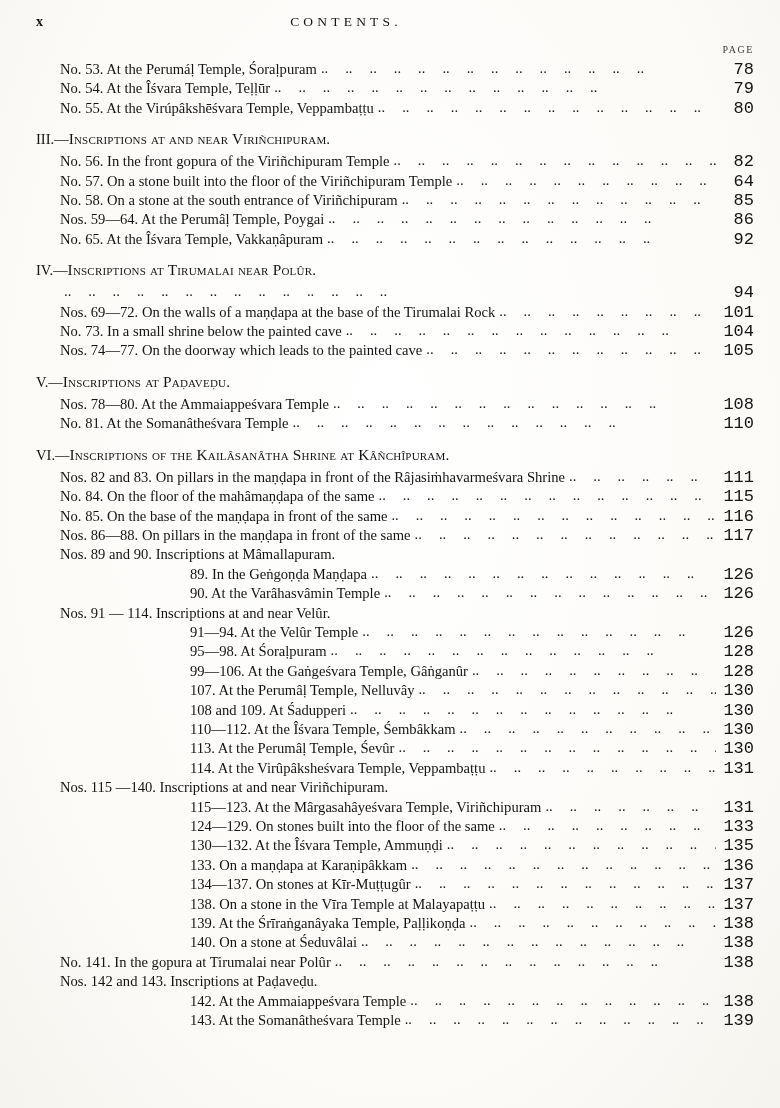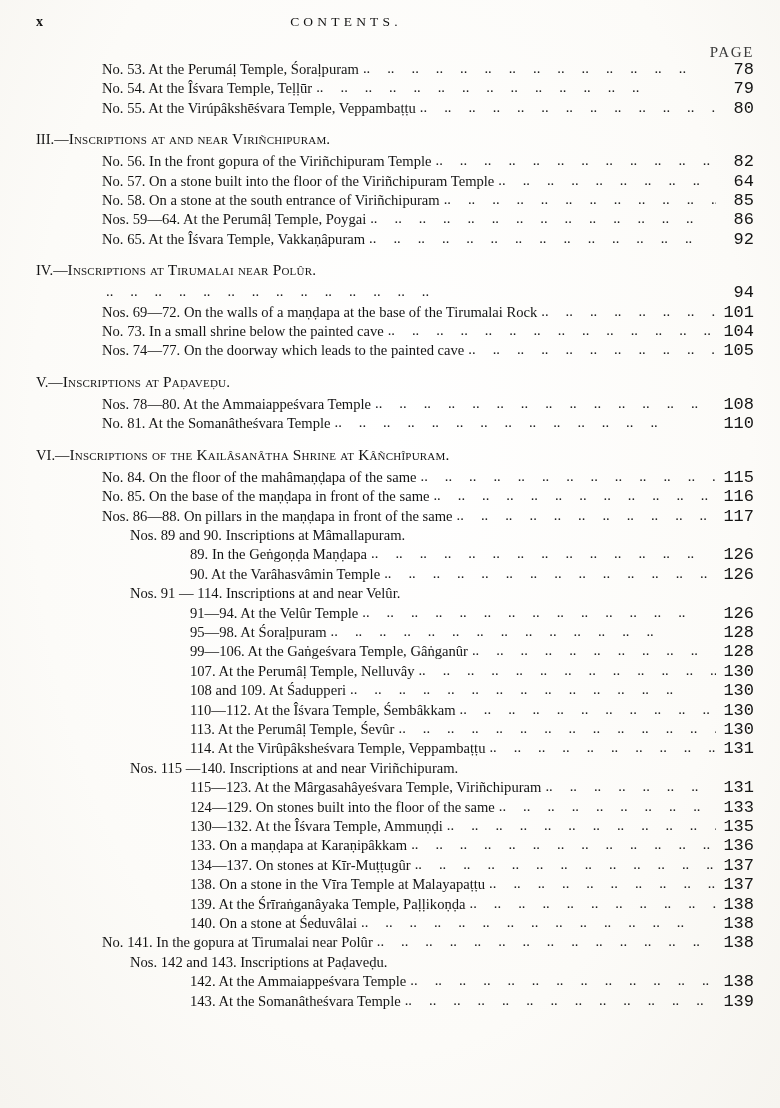--- a/index.html
+++ b/index.html
@@ -36,21 +36,21 @@
 
   
   .body{
     position:absolute;top:44px;left:0;width:780px;
   }
   .pagehdr{
     position:relative;height:16px;
   }
   .pagehdr span{
     position:absolute;right:26px;top:0;
-    font-size:15px;letter-spacing:1.6px;
+    font-size:10px;letter-spacing:1.6px;
     color:#3a3a3a;
   }
 
   
   .row{
     display:flex;align-items:baseline;
     font-size:14.6px;line-height:19.4px;
     white-space:nowrap;
     padding-right:26px;
   }
@@ -65,21 +65,21 @@
     margin:0 4px;
     position:relative;
     top:-1px;
   }
   .row .num{
     flex:0 0 34px;
     text-align:right;
     font-size:17px;
     font-family:Liberation Mono, monospace;
   }
-  .i1{padding-left:102px;}
+  .i1{padding-left:60px;}
   .i3{padding-left:190px;}
 
   
   .sect{
     font-size:14.4px;line-height:21px;
     padding-left:36px;
     padding-top:3px;padding-bottom:2px;
     white-space:nowrap;
   }
   .sect .rn{font-size:14.6px;}
@@ -104,21 +104,20 @@
   .partsub{
     margin-top:23px;
     font-size:15.4px;
     letter-spacing:1.3px;
   }
 
   
   .grp{
     font-size:14.6px;line-height:19.4px;
     white-space:nowrap;
-    margin-left:28px;
   }
 
   
   .lead i{font-style:normal;padding-right:17px;}
 </style>
 </head>
 <body>
 
 <div class="page">
 
@@ -207,20 +206,25 @@
           <span class="num">108</span>
         </div>
         <div class="row i1">
           <span class="lbl">No.  81.  At the Somanâtheśvara Temple</span>
           <span class="lead"><i>..</i><i>..</i><i>..</i><i>..</i><i>..</i><i>..</i><i>..</i><i>..</i><i>..</i><i>..</i><i>..</i><i>..</i><i>..</i><i>..</i></span>
           <span class="num">110</span>
         </div>
         <div class="gap"></div>
         <div class="sect"><span class="rn">VI.</span><span>—</span><span class="sc">Inscriptions of the Kailâsanâtha Shrine at Kâñchîpuram.</span></div>
         <div class="row i1">
+          <span class="lbl">Nos. 82 and 83.  On pillars in the maṇḍapa in front of the Râjasiṁhavarmeśvara Shrine</span>
+          <span class="lead"><i>..</i><i>..</i><i>..</i><i>..</i><i>..</i><i>..</i></span>
+          <span class="num">111</span>
+        </div>
+        <div class="row i1">
           <span class="lbl">No.  84.  On the floor of the mahâmaṇḍapa of the same</span>
           <span class="lead"><i>..</i><i>..</i><i>..</i><i>..</i><i>..</i><i>..</i><i>..</i><i>..</i><i>..</i><i>..</i><i>..</i><i>..</i><i>..</i><i>..</i></span>
           <span class="num">115</span>
         </div>
         <div class="row i1">
           <span class="lbl">No.  85.  On the base of the maṇḍapa in front of the same</span>
           <span class="lead"><i>..</i><i>..</i><i>..</i><i>..</i><i>..</i><i>..</i><i>..</i><i>..</i><i>..</i><i>..</i><i>..</i><i>..</i><i>..</i><i>..</i></span>
           <span class="num">116</span>
         </div>
         <div class="row i1">

